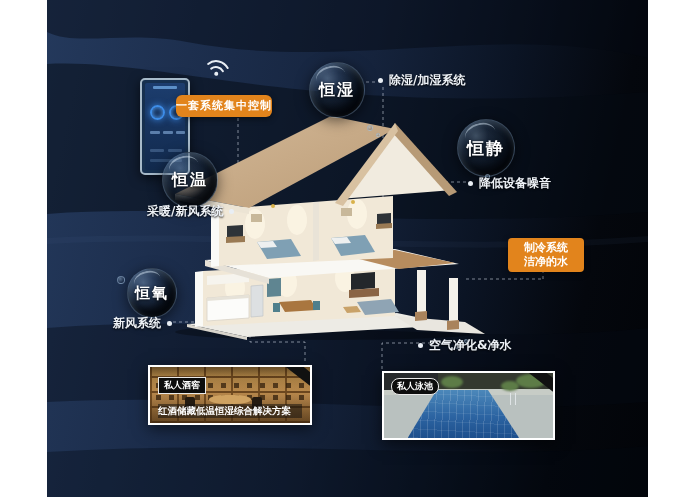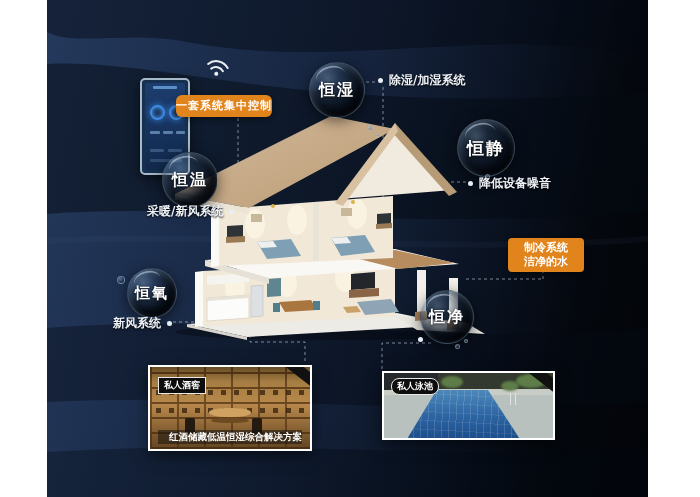--- a/index.html
+++ b/index.html
@@ -38,25 +38,25 @@
     background:#16304f; border:2px solid #a7bac9; border-radius:5px; box-shadow:0 3px 12px rgba(0,0,0,.6); }
   .phone .screen { position:absolute; inset:3px; background:linear-gradient(180deg,#1c3d6e 0%,#122a4d 100%); border-radius:2px; }
   .phone .titlebar { position:absolute; top:3px; left:20%; width:60%; height:3px; background:rgba(120,180,240,.7); border-radius:1px; }
   .phone .dial { position:absolute; top:22px; width:15px; height:15px; border-radius:50%;
     border:2px solid #3e8de8; box-shadow:0 0 7px rgba(60,140,235,.9), inset 0 0 4px rgba(90,170,255,.9); }
   .phone .dial.d1 { left:5px; } .phone .dial.d2 { left:24px; }
   .phone .bar { position:absolute; height:3px; background:rgba(150,190,235,.55); border-radius:1px; }
 
   
   .card { position:absolute; border:2px solid #ffffff; background:#222; overflow:hidden; box-shadow:0 4px 14px rgba(0,0,0,.55); }
-  .card.wine { left:101px; top:365px; width:164px; height:86px; }
+  .card.wine { left:101px; top:365px; width:164px; height:60px; }
   .card.pool { left:335px; top:371px; width:173px; height:69px; }
   .badge { position:absolute; background:#0d0d0d; color:#fff; border:1px solid #e9e9e9;
     font-size:9px; font-weight:bold; padding:1px 5px; font-family:"DejaVu Serif","Liberation Serif",serif; z-index:3; white-space:nowrap; }
-  .caption { position:absolute; left:5%; bottom:5px; width:90%; text-align:right;
+  .caption { position:absolute; left:5%; bottom:5px; width:90%; text-align:left;
     background:rgba(22,18,14,.55); color:#fff; font-size:9.5px; font-weight:bold; line-height:14px;
     font-family:"DejaVu Serif","Liberation Serif",serif; z-index:3; white-space:nowrap; }
   .ribbon { position:absolute; top:-3px; right:-14px; width:52px; height:11px; background:#111;
     transform:rotate(38deg); z-index:3; }
 
   
   .wine-art { position:absolute; inset:0;
     background:
       linear-gradient(180deg, rgba(30,16,4,.55) 0%, rgba(30,16,4,.15) 18%, rgba(30,16,4,0) 45%, rgba(20,10,2,.35) 100%),
       repeating-linear-gradient(90deg, rgba(110,72,30,.9) 0 2px, rgba(0,0,0,0) 2px 27px),
@@ -200,21 +200,20 @@
     <div class="tag ctrl">一套系统集中控制</div>
     <div class="tag health">
       <div>制冷系统</div>
       <div>洁净的水</div>
     </div>
 
     <div class="bubble" style="left:262px;top:62px;width:56px;height:56px;font-size:16px;">恒湿</div>
     <div class="bubble" style="left:410px;top:119px;width:58px;height:58px;font-size:17px;">恒静</div>
     <div class="bubble" style="left:80px;top:268px;width:50px;height:50px;font-size:15px;">恒氧</div>
     <div class="bubble" style="left:115px;top:152px;width:56px;height:56px;font-size:16px;">恒温</div>
-    <div class="bubble" style="left:373px;top:290px;width:54px;height:54px;font-size:16px;">恒净</div>
 
     <div class="mini-bubble" style="left:70px;top:276px;width:8px;height:8px;"></div>
     <div class="mini-bubble" style="left:320px;top:125px;width:6px;height:6px;"></div>
     <div class="mini-bubble" style="left:329px;top:133px;width:4px;height:4px;"></div>
     <div class="mini-bubble" style="left:438px;top:174px;width:5px;height:5px;"></div>
     <div class="mini-bubble" style="left:408px;top:344px;width:5px;height:5px;"></div>
     <div class="mini-bubble" style="left:417px;top:339px;width:4px;height:4px;"></div>
 
     <div class="note" style="left:421px;top:175px;">
       <span class="dot"></span>
@@ -227,20 +226,21 @@
     <div class="note" style="left:100px;top:203px;">
       <span>采暖/新风系统</span>
       <span class="dot"></span>
     </div>
     <div class="note" style="left:66px;top:315px;">
       <span>新风系统</span>
       <span class="dot"></span>
     </div>
     <div class="note" style="left:371px;top:337px;">
       <span class="dot"></span>
+      <span>空气净化&amp;净水</span>
     </div>
 
     <div class="card wine">
       <div class="wine-art"></div>
       <div class="bottle-row" style="left:4%;top:28%;width:92%;"></div>
       <div class="bottle-row" style="left:4%;top:50%;width:92%;"></div>
       <div class="wine-table"></div>
       <div class="stool" style="left:22%;"></div>
       <div class="stool" style="left:64%;"></div>
       <div class="ribbon"></div>

